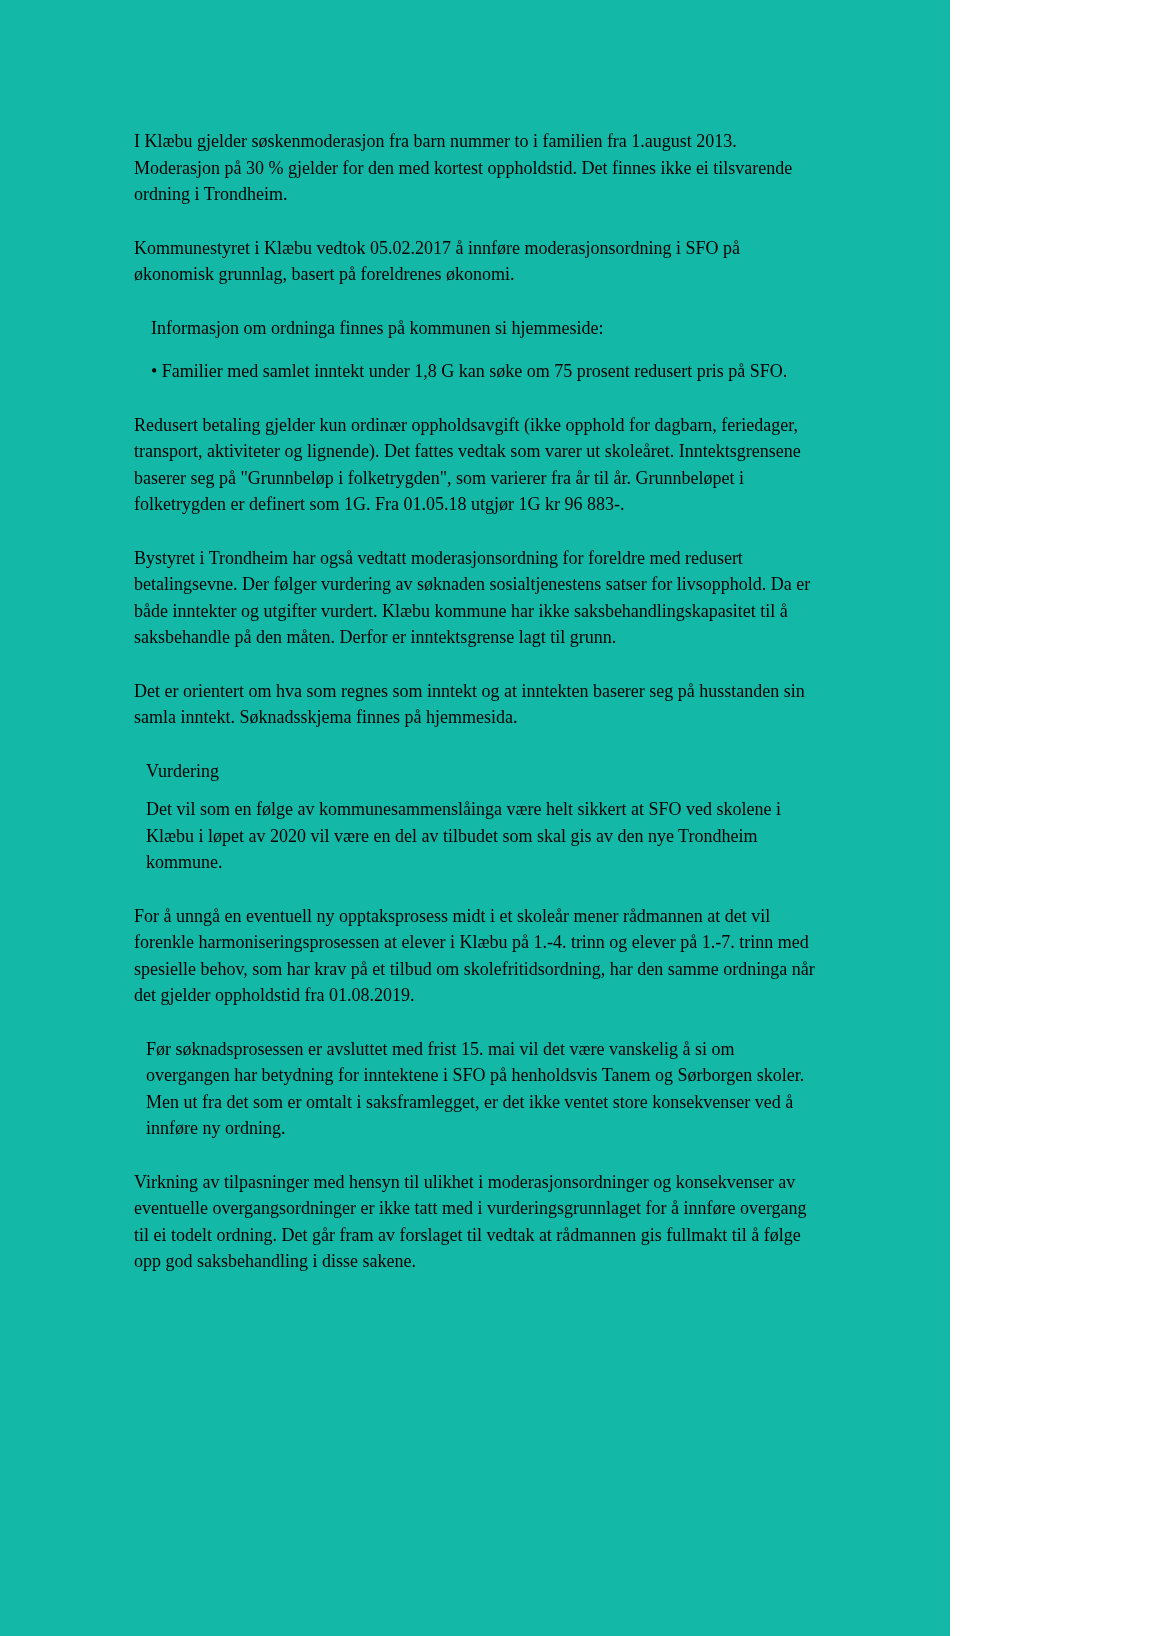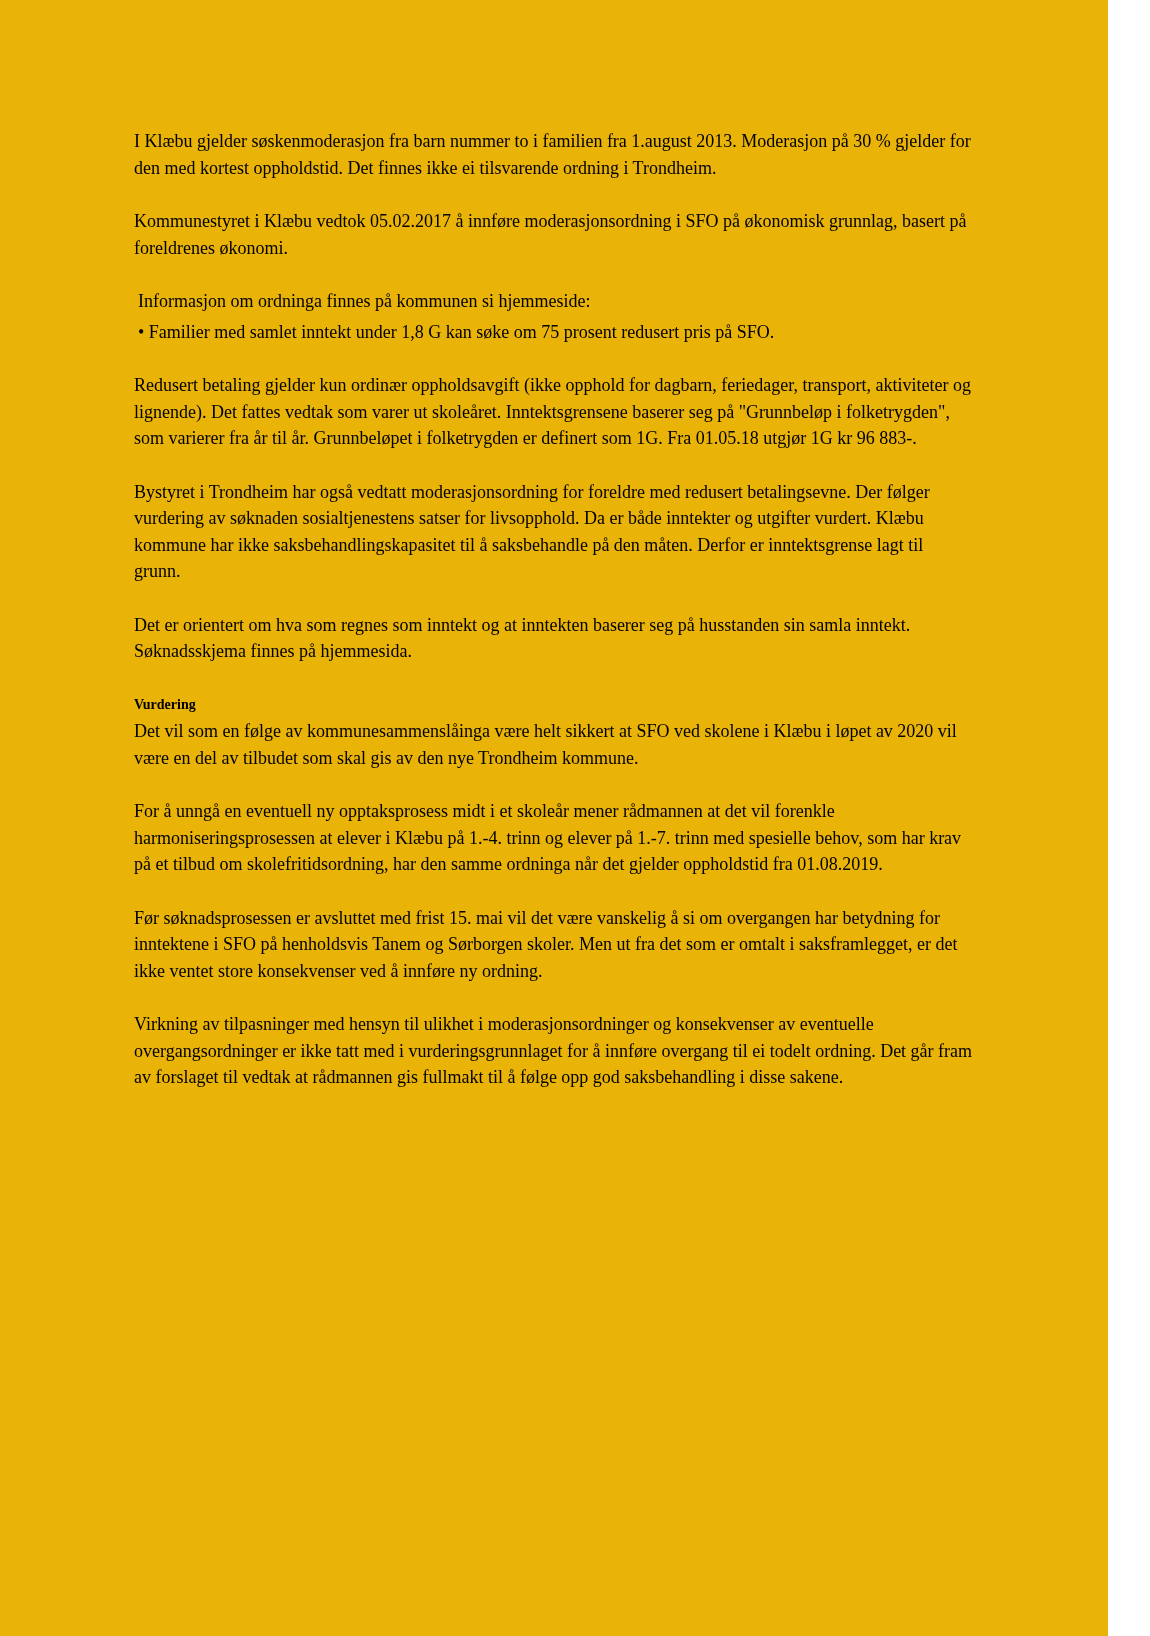--- a/index.html
+++ b/index.html
@@ -2,48 +2,48 @@
 <html><head>
 <meta charset="utf-8">
 <style>
   html, body {
     margin: 0;
     padding: 0;
     background: #ffffff;
   }
   .page {
     position: relative;
-    width: 1108px;
+    width: 950px;
     height: 1636px;
-    background: #eab308;
+    background: #14b8a6;
     box-sizing: border-box;
     padding: 128px 134px 40px 134px;
     font-family: "Liberation Serif", serif;
     font-size: 18px;
     line-height: 26.5px;
     color: #000000;
     overflow: hidden;
   }
   .para {
     margin: 0 0 27px 0;
   }
   .block {
     margin: 0 0 27px 0;
   }
   .block .line {
-    margin: 4px;
+    margin: 17px;
   }
   .heading {
-    font-size: 14px;
-    font-weight: bold;
-    margin: 0;
+    font-size: 18px;
+    font-weight: normal;
+    margin: 12px;
     line-height: 26.5px;
   }
   .after-heading {
-    margin: 0 0 27px 0;
+    margin: 0 0 27px 12px;
   }
   .mt-lg {
     margin-top: 34px;
   }
 </style>
 </head>
 <body>
 
 <div class="page">
 

